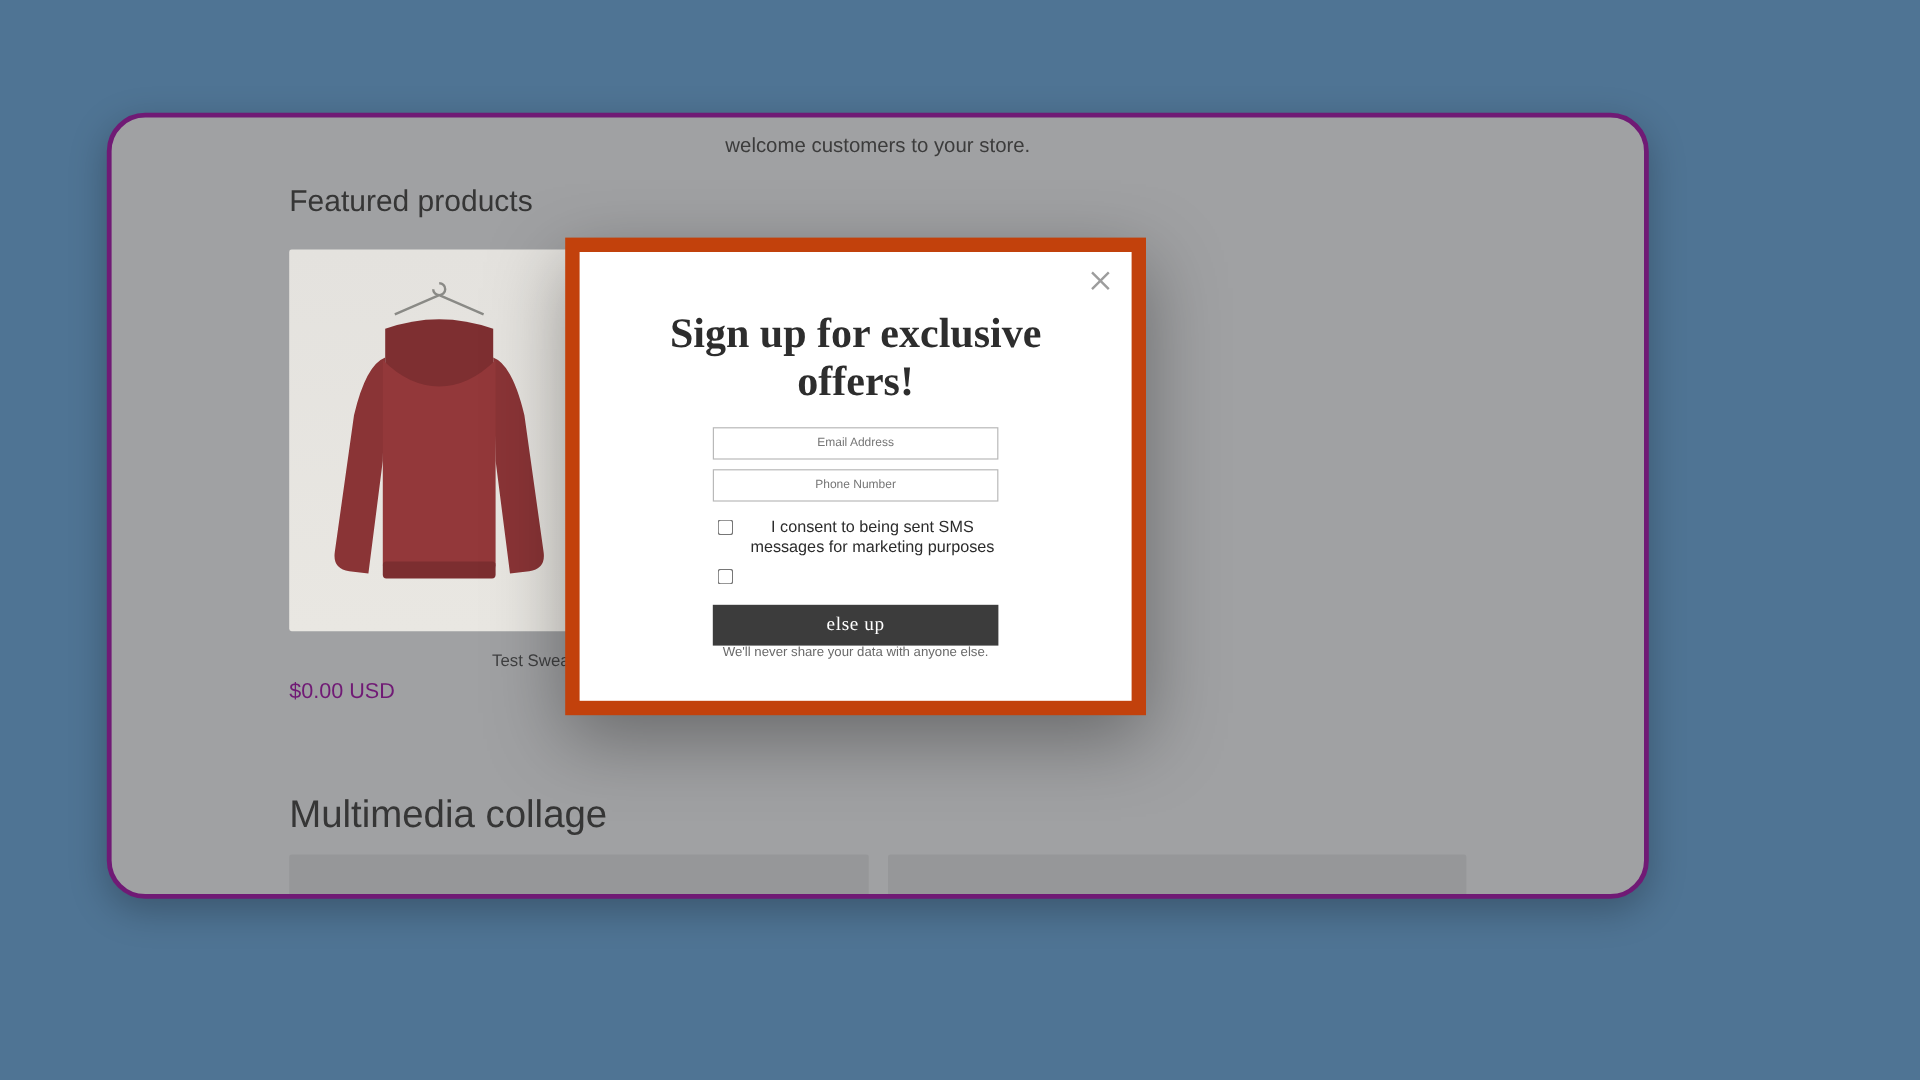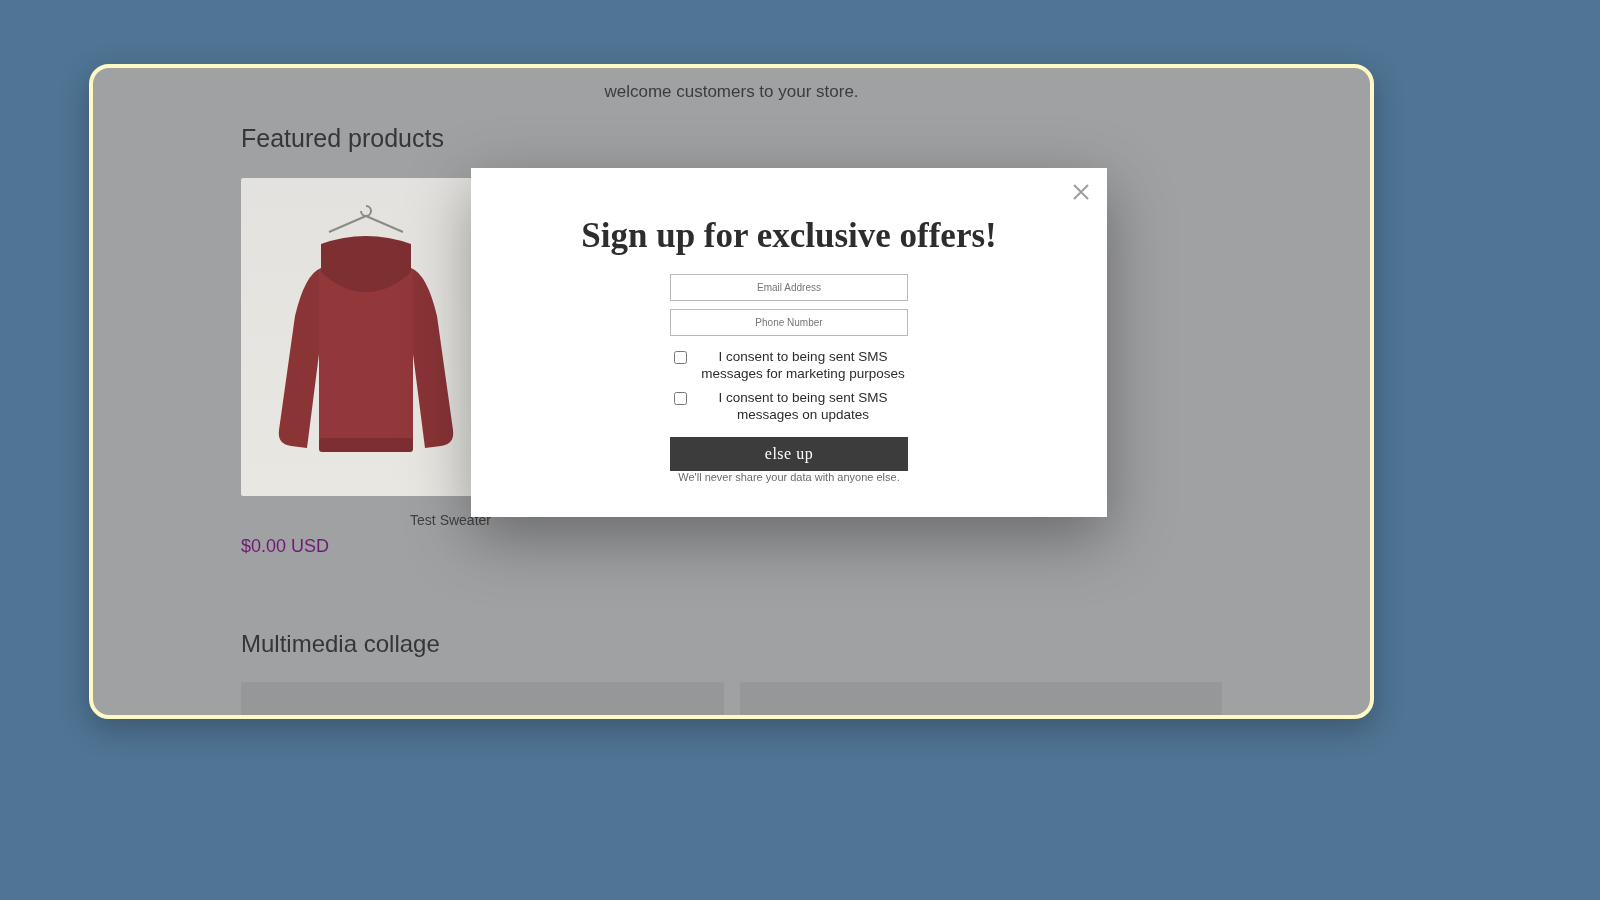--- a/index.html
+++ b/index.html
@@ -1,39 +1,39 @@
 <!DOCTYPE html>
 <html><head>
 <meta charset="utf-8">
 <style>
   html,body{margin:0;padding:0;width:1600px;height:900px;overflow:hidden;font-family:Arial,Helvetica,sans-serif;}
   body{background:#4f7494;}
   .device-frame{
-    position:absolute;left:89px;top:64px;width:1285px;height:655px;
-    border:4px solid #fef9c3;border-radius:20px;box-sizing:border-box;
+    position:absolute;left:89px;top:94px;width:1285px;height:655px;
+    border:4px solid #701a75;border-radius:32px;box-sizing:border-box;
     background:#a0a1a3;overflow:hidden;
     box-shadow:0 10px 30px rgba(0,0,0,0.25);
   }
   .store-bg{position:absolute;inset:0;padding:0;}
   .store-tagline{position:absolute;top:14px;left:0;right:0;text-align:center;color:#3c3c3c;font-size:17px;}
   .section-title-1{position:absolute;left:148px;top:56px;font-size:25px;color:#363636;font-weight:400;}
   .product-card{position:absolute;left:148px;top:110px;width:250px;}
   .product-img{width:250px;height:318px;background:linear-gradient(#e4e2de,#e9e7e2);border-radius:2px;position:relative;}
   .hanger{position:absolute;top:26px;left:50%;transform:translateX(-50%);width:90px;height:30px;}
   .hanger svg{display:block;}
   .sweater{position:absolute;top:56px;left:50%;transform:translateX(-50%);width:210px;}
   .product-name{margin-top:16px;font-size:14px;color:#404142;text-align:right;}
   .product-price{margin-top:8px;font-size:18px;color:#701a75;}
-  .section-title-2{position:absolute;left:148px;top:562px;font-size:24px;color:#363636;font-weight:400;}
+  .section-title-2{position:absolute;left:148px;top:562px;font-size:32px;color:#363636;font-weight:400;}
   .collage-strip{position:absolute;left:148px;right:148px;top:614px;height:60px;display:flex;gap:16px;}
   .collage-block{flex:1;background:rgba(0,0,0,0.06);border-radius:2px;}
 
   .dim-overlay{position:absolute;inset:0;background:rgba(30,30,30,0.00);}
 
-  .modal-wrap{position:absolute;left:378px;top:100px;width:636px;background:#f9a8d4;box-sizing:border-box;box-shadow:0 20px 60px rgba(0,0,0,0.35);}
+  .modal-wrap{position:absolute;left:378px;top:100px;width:484px;background:#c2410c;padding:12px;box-sizing:border-box;box-shadow:0 20px 60px rgba(0,0,0,0.35);}
   .modal{background:#ffffff;position:relative;padding:40px 46px 34px;box-sizing:border-box;}
   .close-btn{position:absolute;top:12px;right:14px;width:24px;height:24px;cursor:pointer;color:#9d9d9d;}
   .close-btn svg{width:24px;height:24px;display:block;}
   .modal-title{font-family:Georgia,'Times New Roman',serif;font-size:35px;font-weight:700;color:#2d2d2d;text-align:center;margin:8px 0 18px;}
   .modal-sub{font-size:17px;color:#323232;text-align:center;line-height:1.35;margin:0 auto 26px;max-width:430px;}
   .form{width:238px;margin:0 auto;}
   .tin{width:100%;height:27px;border:1px solid #b9b9b9;background:#fff;color:#767676;font-size:10px;text-align:center;box-sizing:border-box;margin-bottom:8px;font-family:Arial,Helvetica,sans-serif;}
   .tin::placeholder{color:#767676;text-align:center;}
   .chk-row{display:flex;align-items:flex-start;gap:8px;margin:4px 0 6px;}
   .chk-row input{margin-top:3px;width:13px;height:13px;flex:0 0 auto;}
@@ -92,21 +92,20 @@
       <div class="form">
         <input class="tin" type="text" placeholder="Email Address" style="">
         <input class="tin" type="text" placeholder="Phone Number" style="">
 
         <div class="chk-row">
           <input type="checkbox" style="">
           <label>I consent to being sent SMS messages for marketing purposes</label>
         </div>
         <div class="chk-row">
           <input type="checkbox" style="">
-          <label>I consent to being sent SMS messages on updates</label>
         </div>
 
         <button class="signup-btn">else up</button>
         <div class="privacy">We'll never share your data with anyone else.</div>
       </div>
     </div>
   </div>
 
 </div>
 

